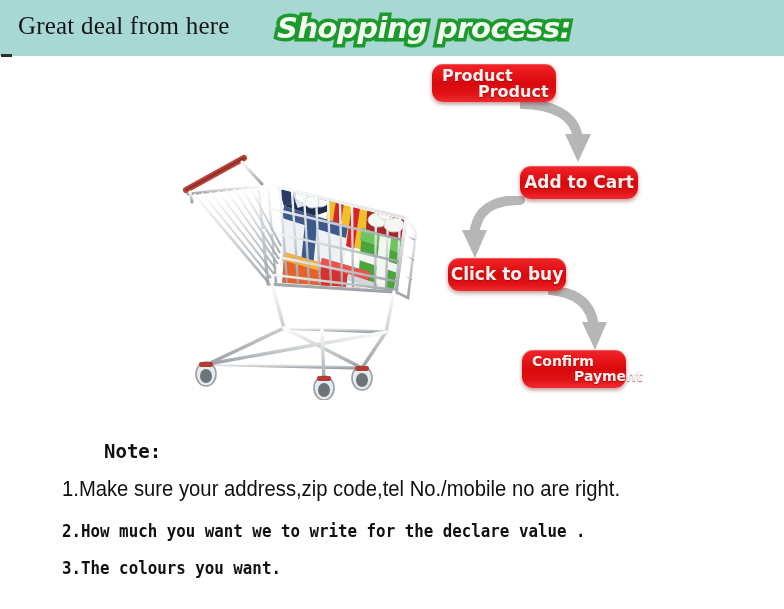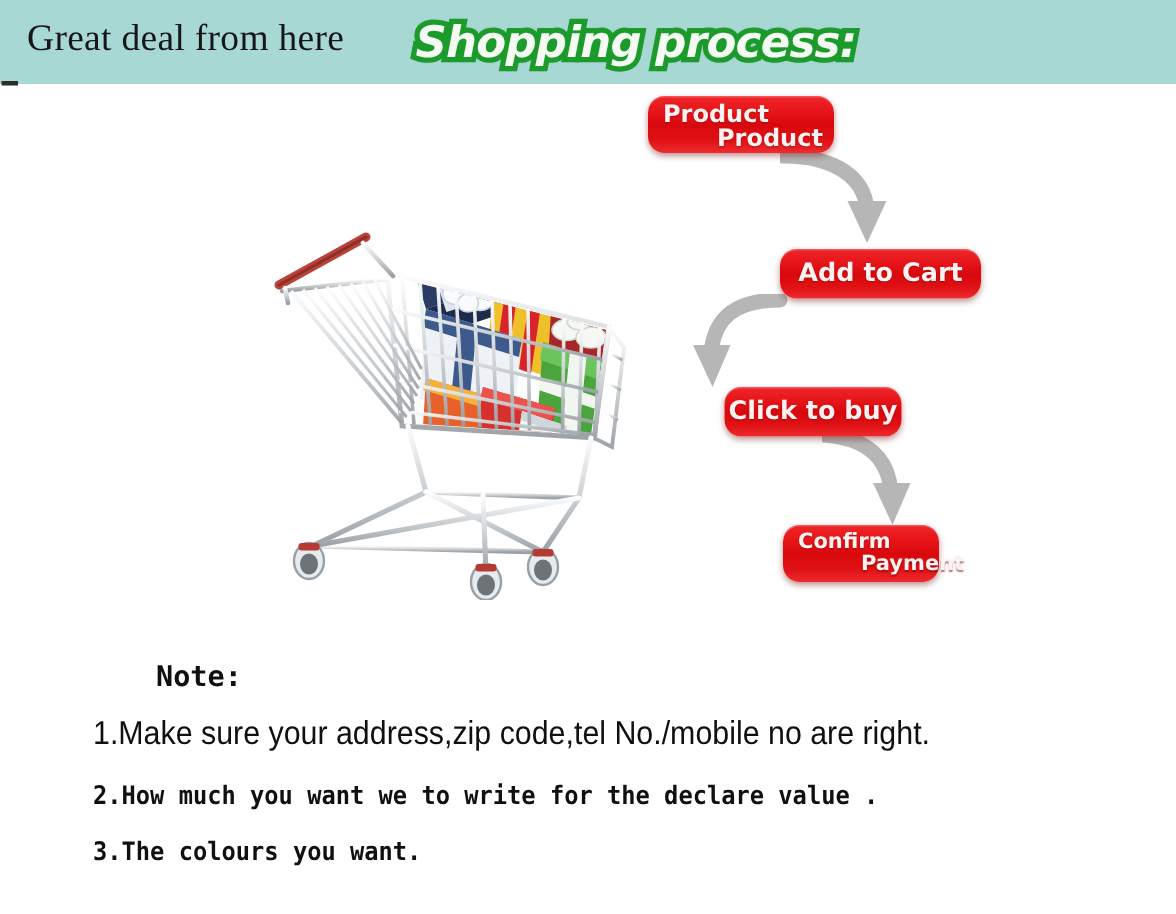--- a/index.html
+++ b/index.html
@@ -105,31 +105,30 @@
     left: 432px; top: 64px;
     width: 124px; height: 38px;
     padding: 4px 0 0 0;
     font-size: 16px;
   }
   #btn-select-product .line-1 { padding-left: 10px; font-size: 16px; }
   #btn-select-product .line-2 { padding-left: 46px; font-size: 16px; margin-top: -1px; }
 
   #btn-add-to-cart {
     left: 520px; top: 166px;
-    width: 134px; height: 33px;
+    width: 118px; height: 33px;
     display: flex; align-items: center; justify-content: center;
     font-size: 17px;
   }
 
   #btn-click-to-buy {
     left: 448px; top: 258px;
     width: 118px; height: 33px;
     display: flex; align-items: center; justify-content: center;
     font-size: 17px;
-    margin-left: 35px;
   }
 
   #btn-confirm-payment {
     left: 522px; top: 350px;
     width: 104px; height: 38px;
     padding: 4px 0 0 0;
     font-size: 14px;
   }
   #btn-confirm-payment .line-1 { padding-left: 10px; font-size: 14px; }
   #btn-confirm-payment .line-2 { padding-left: 52px; font-size: 14px; margin-top: 0px; }

